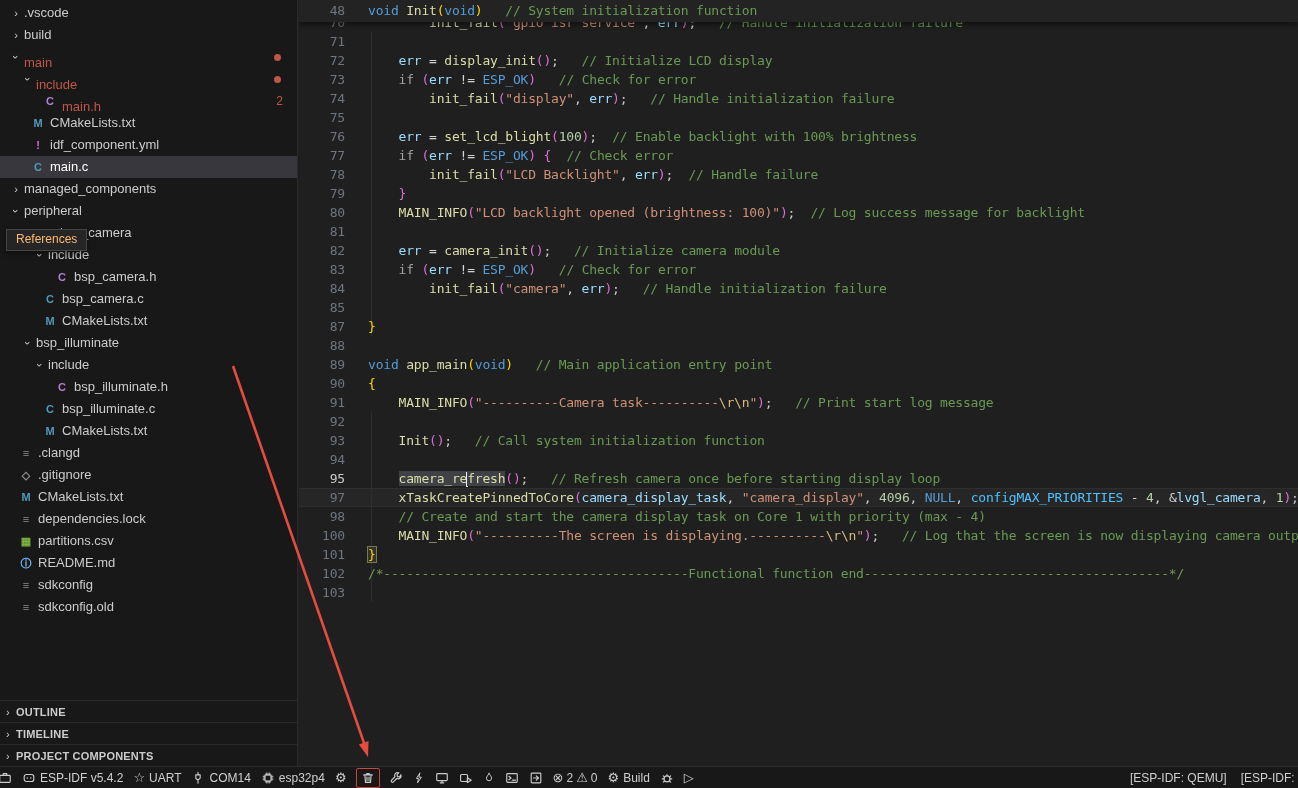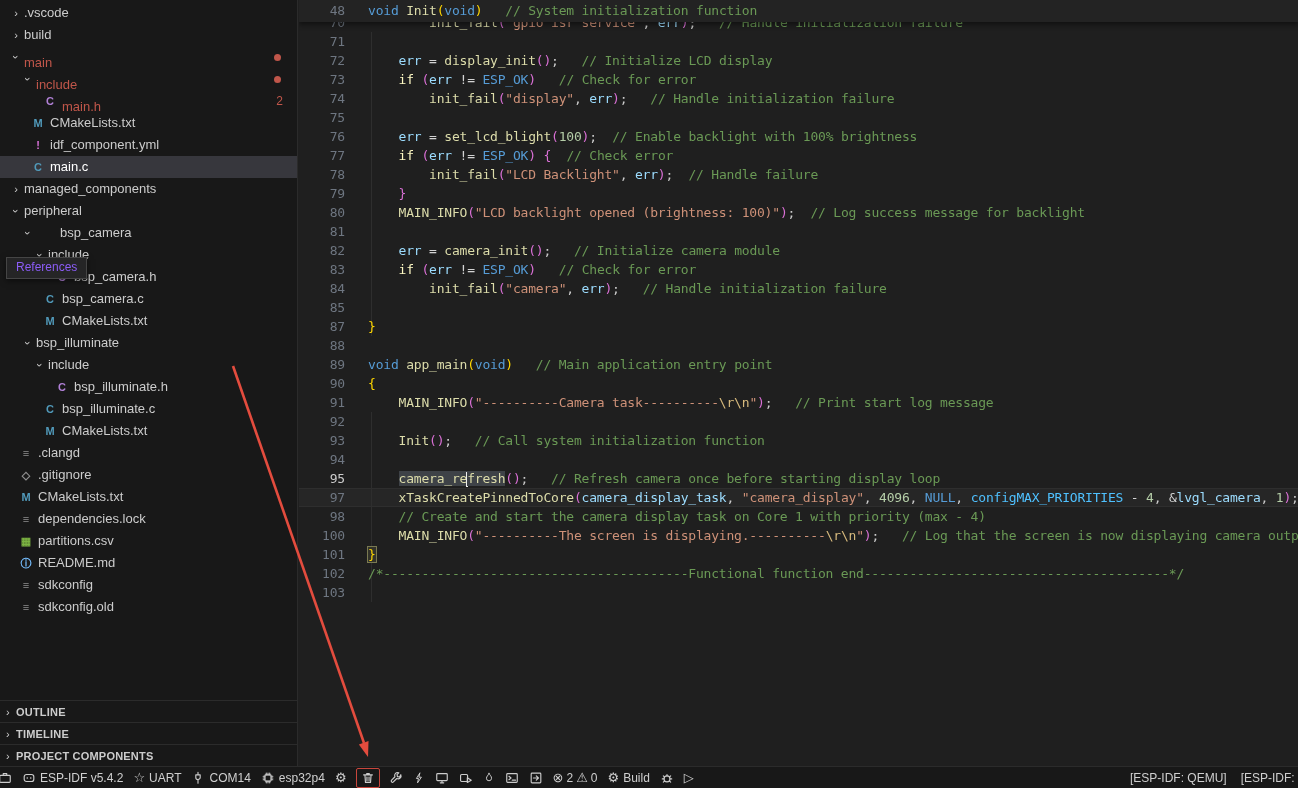--- a/index.html
+++ b/index.html
@@ -16,22 +16,22 @@
   .twisty{width:16px;display:inline-block;text-align:center;color:#cccccc;font-size:11px;flex:none;}
   .twisty.open{transform:rotate(90deg);}
   .tspacer{width:10px;flex:none;}
   .ficon{width:16px;flex:none;text-align:center;font-weight:bold;font-size:11px;margin-right:4px;}
   .tlabel{color:#cccccc;}
   .trow.err .tlabel{color:#c0564a;margin-top:11px;}
   .trow.sel .tlabel{color:#ffffff;}
   .tdot{position:absolute;right:16px;top:8px;width:7px;height:7px;border-radius:50%;background:#c0564a;}
   .tbadge{position:absolute;right:14px;color:#c0564a;font-size:12px;}
 
-  .tooltip{position:absolute;left:6px;top:257px;height:17px;line-height:17px;padding:1px 9px 2px 9px;
-           background:#252526;border:1px solid #454545;color:#8b5cf6;font-size:12px;z-index:6;
+  .tooltip{position:absolute;left:6px;top:229px;height:17px;line-height:17px;padding:1px 9px 2px 9px;
+           background:#252526;border:1px solid #454545;color:#fdba74;font-size:12px;z-index:6;
            box-shadow:0 2px 6px rgba(0,0,0,.5);}
 
   .panels{position:absolute;left:0;bottom:0;right:0;}
   .panel-row{height:21px;line-height:20px;border-top:1px solid #2b2b2b;font-size:11px;font-weight:bold;
              letter-spacing:.2px;display:flex;align-items:center;color:#cccccc;}
   .panel-row .twisty{font-weight:normal;}
 
   
   .editor{position:absolute;left:299px;top:0;width:999px;height:766px;overflow:hidden;background:#1f1f1f;}
   .codefont{font-family:"DejaVu Sans Mono",monospace;font-size:13px;letter-spacing:-0.2px;}
@@ -40,21 +40,21 @@
   .ln{width:46px;text-align:right;color:#6e7681;flex:none;}
   .ln.active{color:#cccccc;}
   .ct{margin-left:23px;}
   .sticky{position:absolute;left:0;top:0;right:0;height:22px;background:#232323;z-index:3;
           box-shadow:0 3px 5px rgba(0,0,0,.45);}
   .sticky .cl{height:22px;line-height:22px;align-items:flex-end;}
   .curline{position:absolute;left:0;right:0;top:488px;height:19px;background:#262626;
            border-top:1px solid #2e2e2e;border-bottom:1px solid #2e2e2e;box-sizing:border-box;}
   .iguide{position:absolute;width:1px;background:#2e2e2e;left:72px;}
 
-  .tok-k{color:#569cd6}.tok-c{color:#fef9c3}.tok-f{color:#dcdcaa}.tok-v{color:#9cdcfe}
+  .tok-k{color:#569cd6}.tok-c{color:#a3a3a3}.tok-f{color:#dcdcaa}.tok-v{color:#9cdcfe}
   .tok-kc{color:#4fc1ff}.tok-s{color:#ce9178}.tok-n{color:#b5cea8}.tok-m{color:#6a9955}
   .tok-p{color:#cccccc}.tok-w{color:#d4d4d4}.tok-e{color:#d7ba7d}
   .tok-b1{color:#ffd700}.tok-b2{color:#da70d6}
   .tok-hl{background:#3e4247;}
   .tok-match{outline:1px solid #7a7a52;background:#32322a;}
   .cursor{display:inline-block;width:2px;height:15px;background:#eeeeee;vertical-align:middle;margin:0 -1px;}
 
   
   .statusbar{position:absolute;left:0;top:766px;width:1298px;height:22px;background:#181818;
              border-top:1px solid #2b2b2b;box-sizing:border-box;display:flex;align-items:center;

